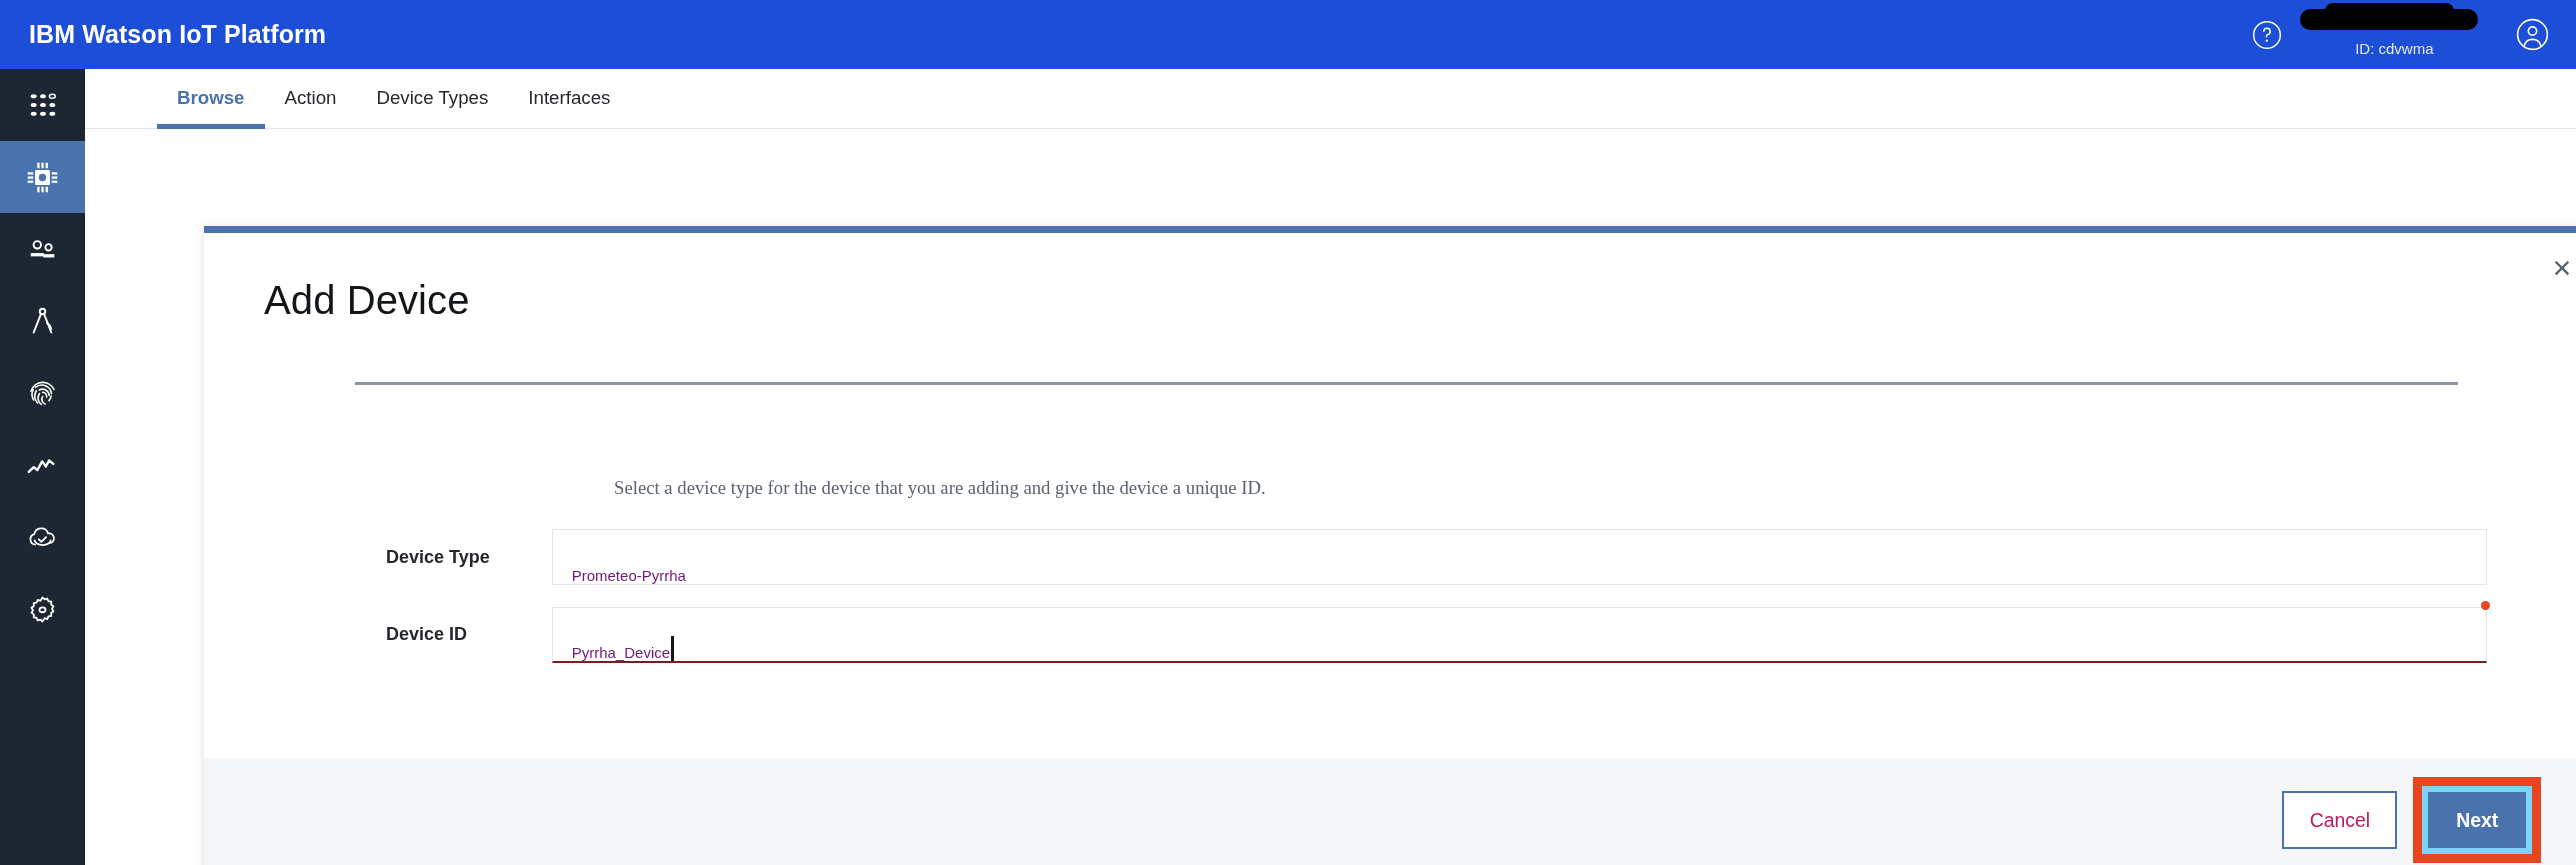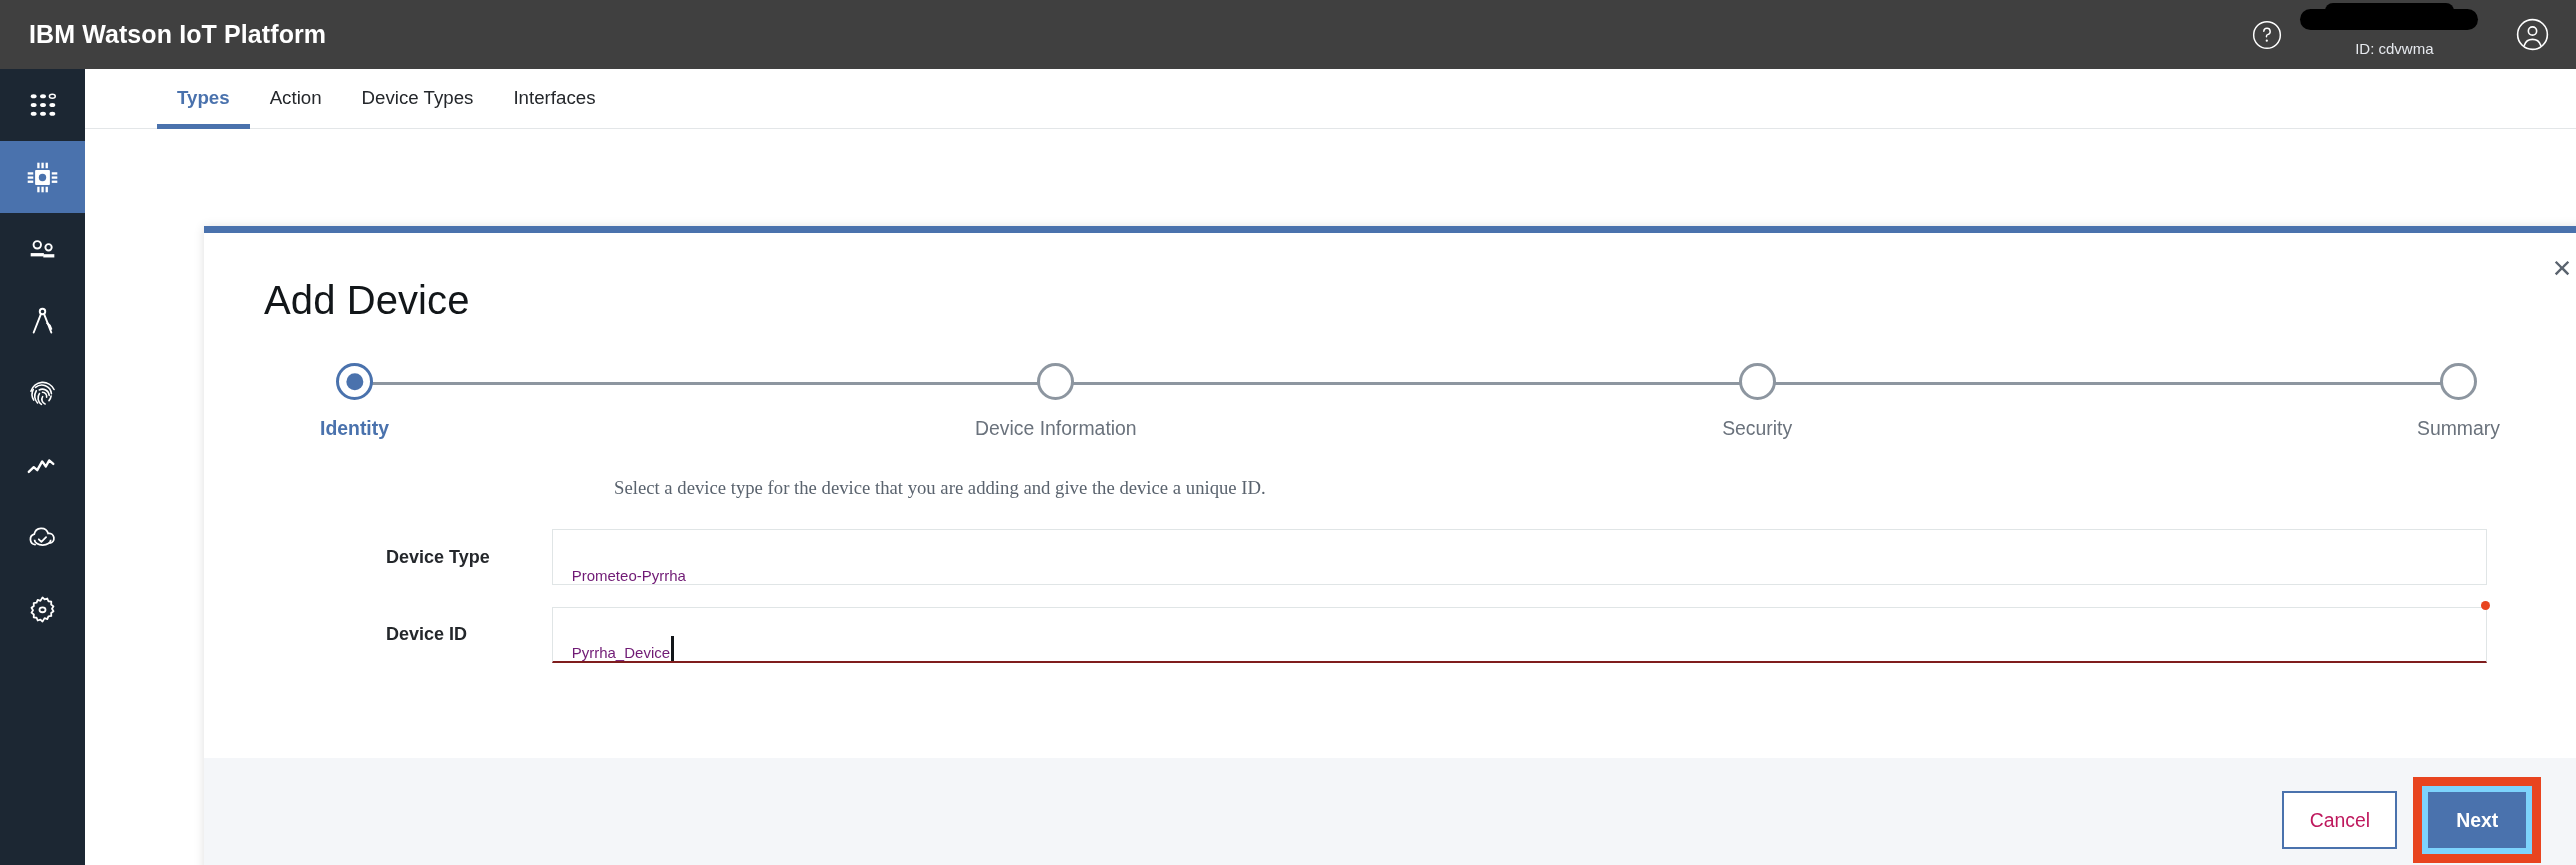--- a/index.html
+++ b/index.html
@@ -8,21 +8,21 @@
     width: 2576px; height: 866px;
     background: #ffffff;
     font-family: "Liberation Sans", sans-serif;
     overflow: hidden;
   }
   .app { position: relative; width: 2576px; height: 866px; background:#ffffff; }
 
   
   .topbar {
     position:absolute; left:0; top:0; width:2576px; height:69px;
-    background:#404040; display:flex; align-items:center;
+    background:#1d4ed8; display:flex; align-items:center;
   }
   .brand {
     margin-left:29px; color:#ffffff;
     font-size:25px; font-weight:700; letter-spacing:0.1px;
     white-space:nowrap;
   }
   .topbar-right {
     margin-left:auto; display:flex; align-items:center; height:69px;
     padding-right:18.7px;
   }
@@ -307,21 +307,21 @@
     <div class="rail-item">
       <svg width="33" height="33" viewBox="0 0 24 24">
         <path d="M12 3.2l1.5 1.5 2-.7.8 2 2.1.3-.1 2.1 1.7 1.3-1.1 1.8 1.1 1.8-1.7 1.3.1 2.1-2.1.3-.8 2-2-.7L12 20.8l-1.5-1.5-2 .7-.8-2-2.1-.3.1-2.1L4 14.3l1.1-1.8L4 10.7l1.7-1.3-.1-2.1 2.1-.3.8-2 2 .7z" fill="none" stroke="#ffffff" stroke-width="1.3" stroke-linejoin="round"></path>
         <ellipse cx="12" cy="12.2" rx="2.2" ry="1.8" fill="none" stroke="#ffffff" stroke-width="1.3"></ellipse>
       </svg>
     </div>
   </div>
 
   <div class="tabbar">
     <div class="tab active">
-      <span>Types</span>
+      <span>Browse</span>
     </div>
     <div class="tab">
       <span>Action</span>
     </div>
     <div class="tab">
       <span>Device Types</span>
     </div>
     <div class="tab">
       <span>Interfaces</span>
     </div>
@@ -334,42 +334,20 @@
       <div class="card-close">
         <span>✕</span>
       </div>
 
       <div class="card-inner">
 
         <div class="card-title">Add Device</div>
 
         <div class="stepper">
           <div class="stepper-track"></div>
-          <div class="steps">
-
-            <div class="step done">
-              <div class="step-node"></div>
-              <div class="step-label">Identity</div>
-            </div>
-
-            <div class="step">
-              <div class="step-node"></div>
-              <div class="step-label">Device Information</div>
-            </div>
-
-            <div class="step">
-              <div class="step-node"></div>
-              <div class="step-label">Security</div>
-            </div>
-
-            <div class="step">
-              <div class="step-node"></div>
-              <div class="step-label">Summary</div>
-            </div>
-          </div>
         </div>
 
         <div class="form-hint">Select a device type for the device that you are adding and give the device a unique ID.</div>
 
         <div class="form-row">
           <div class="form-label">Device Type</div>
           <div class="field-wrap">
             <div class="field">
               <span>Prometeo-Pyrrha</span>
             </div>

